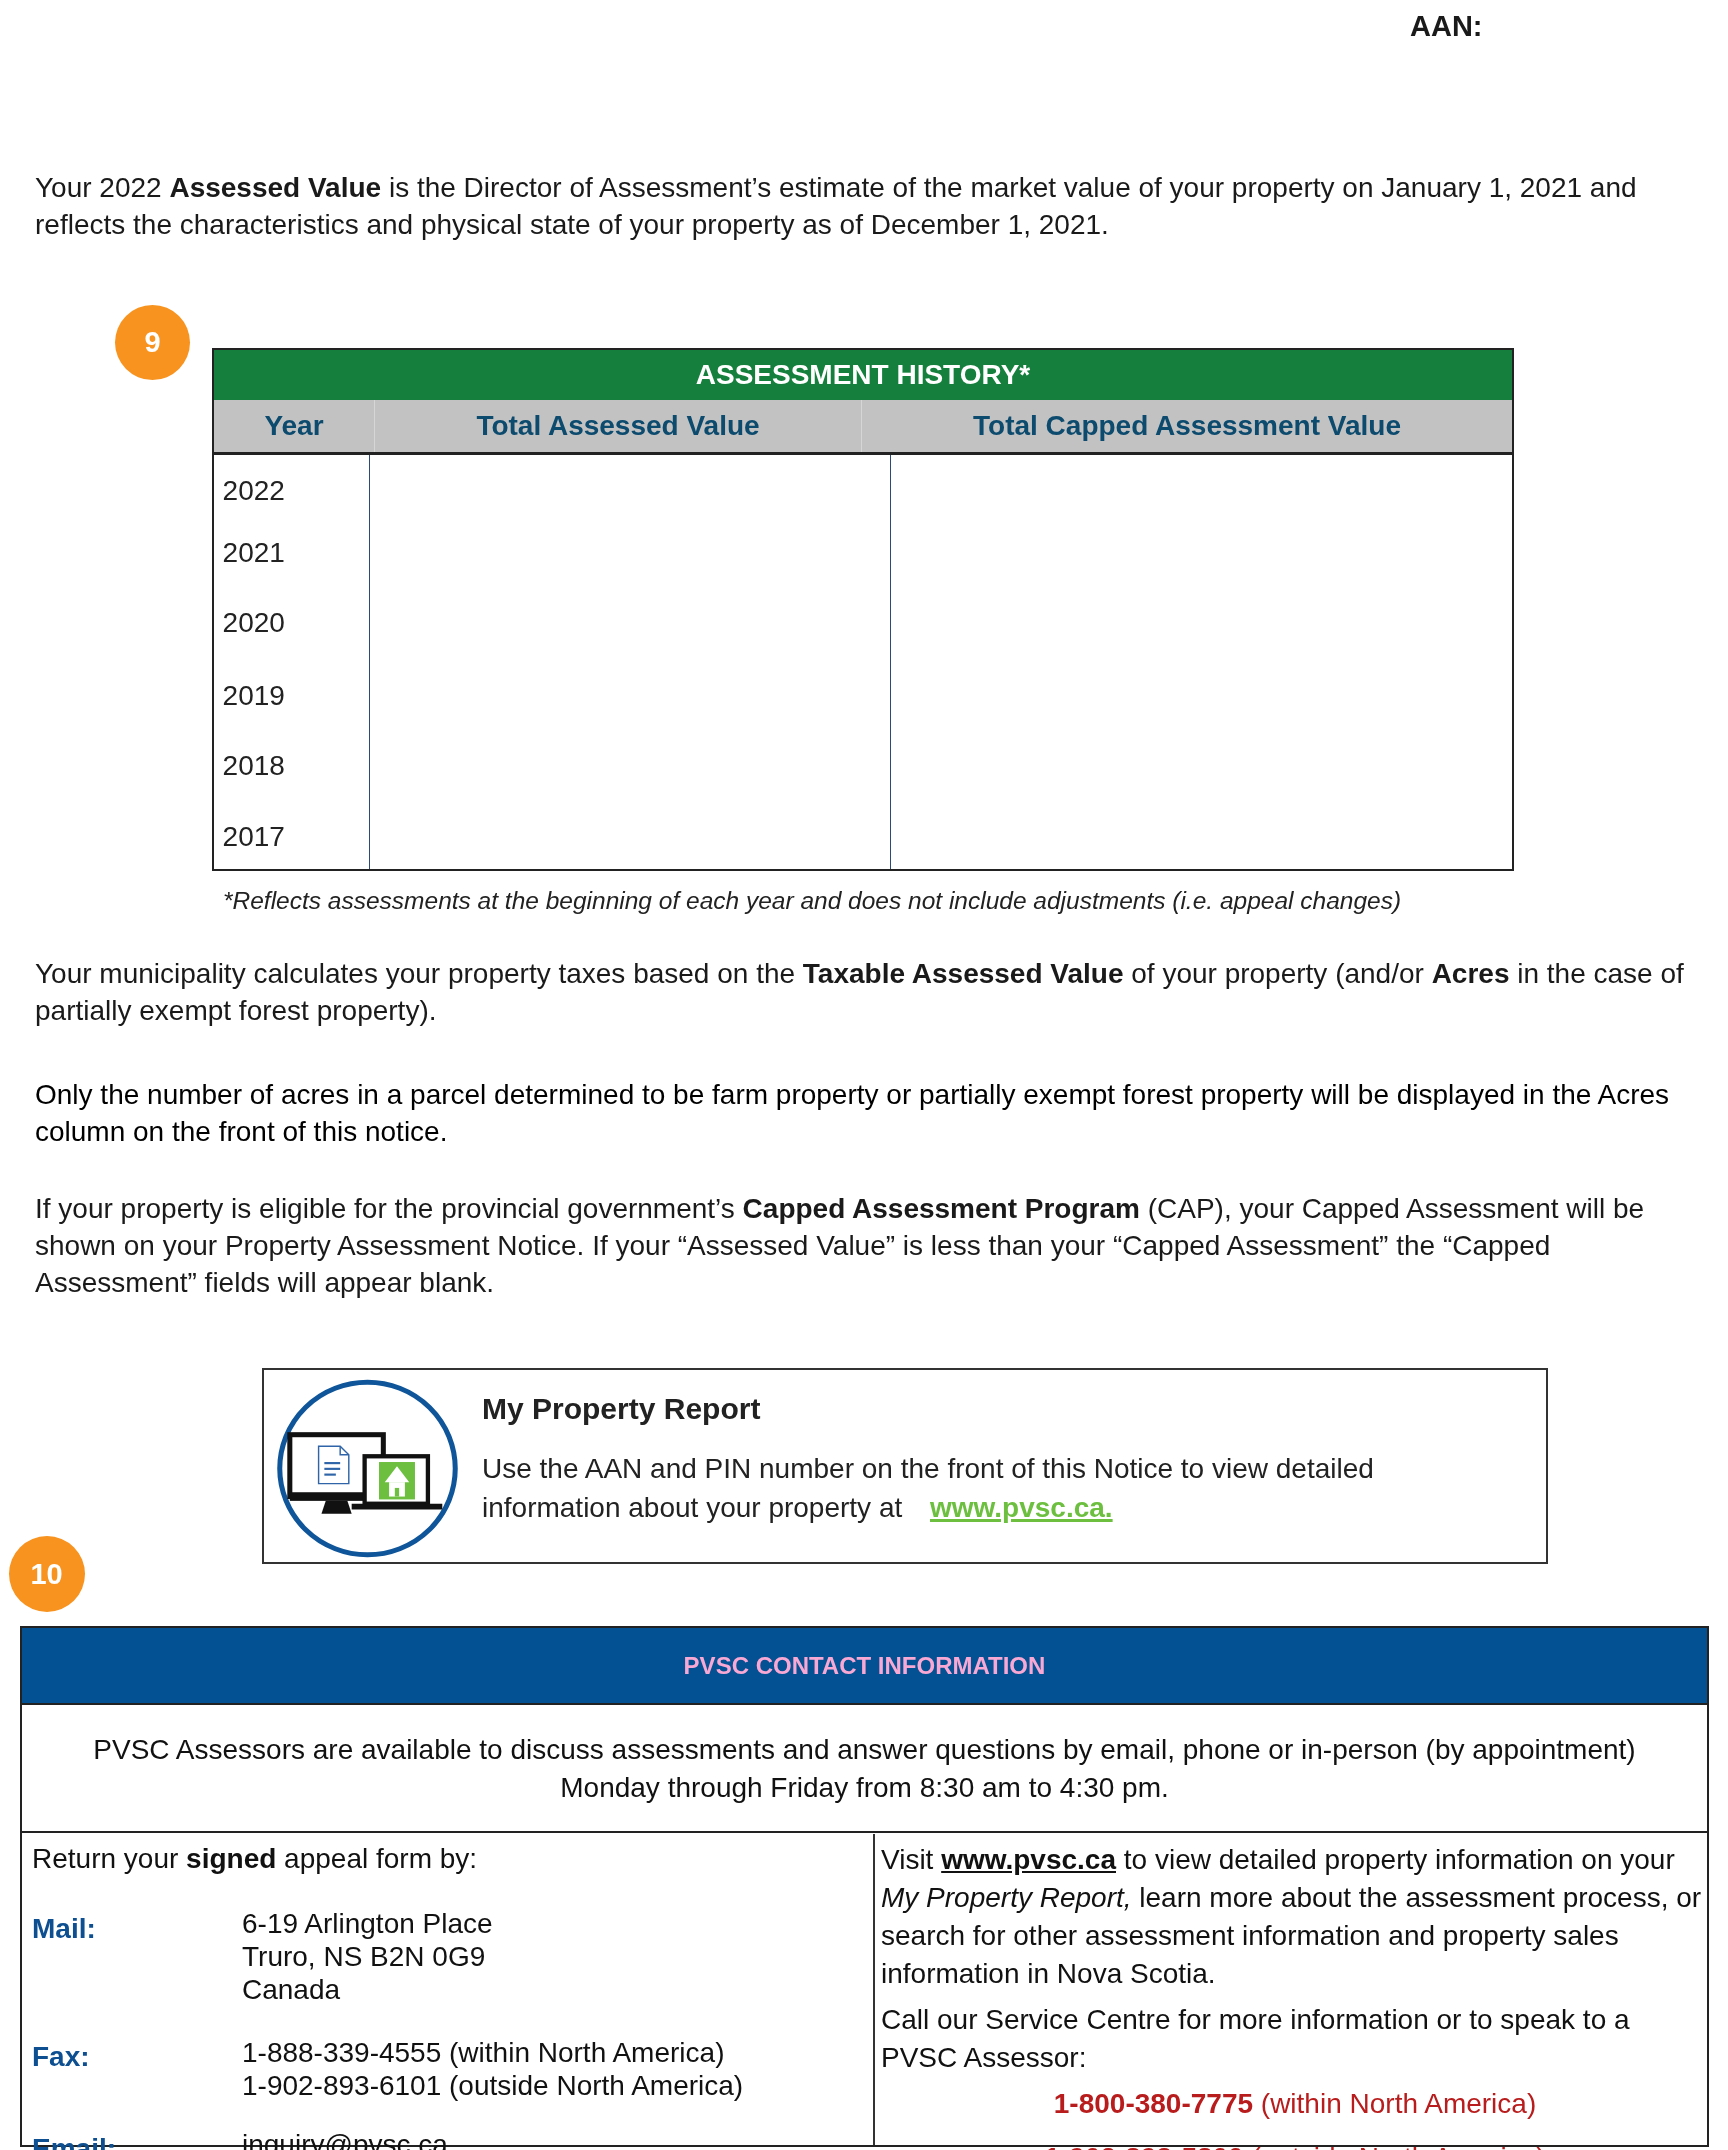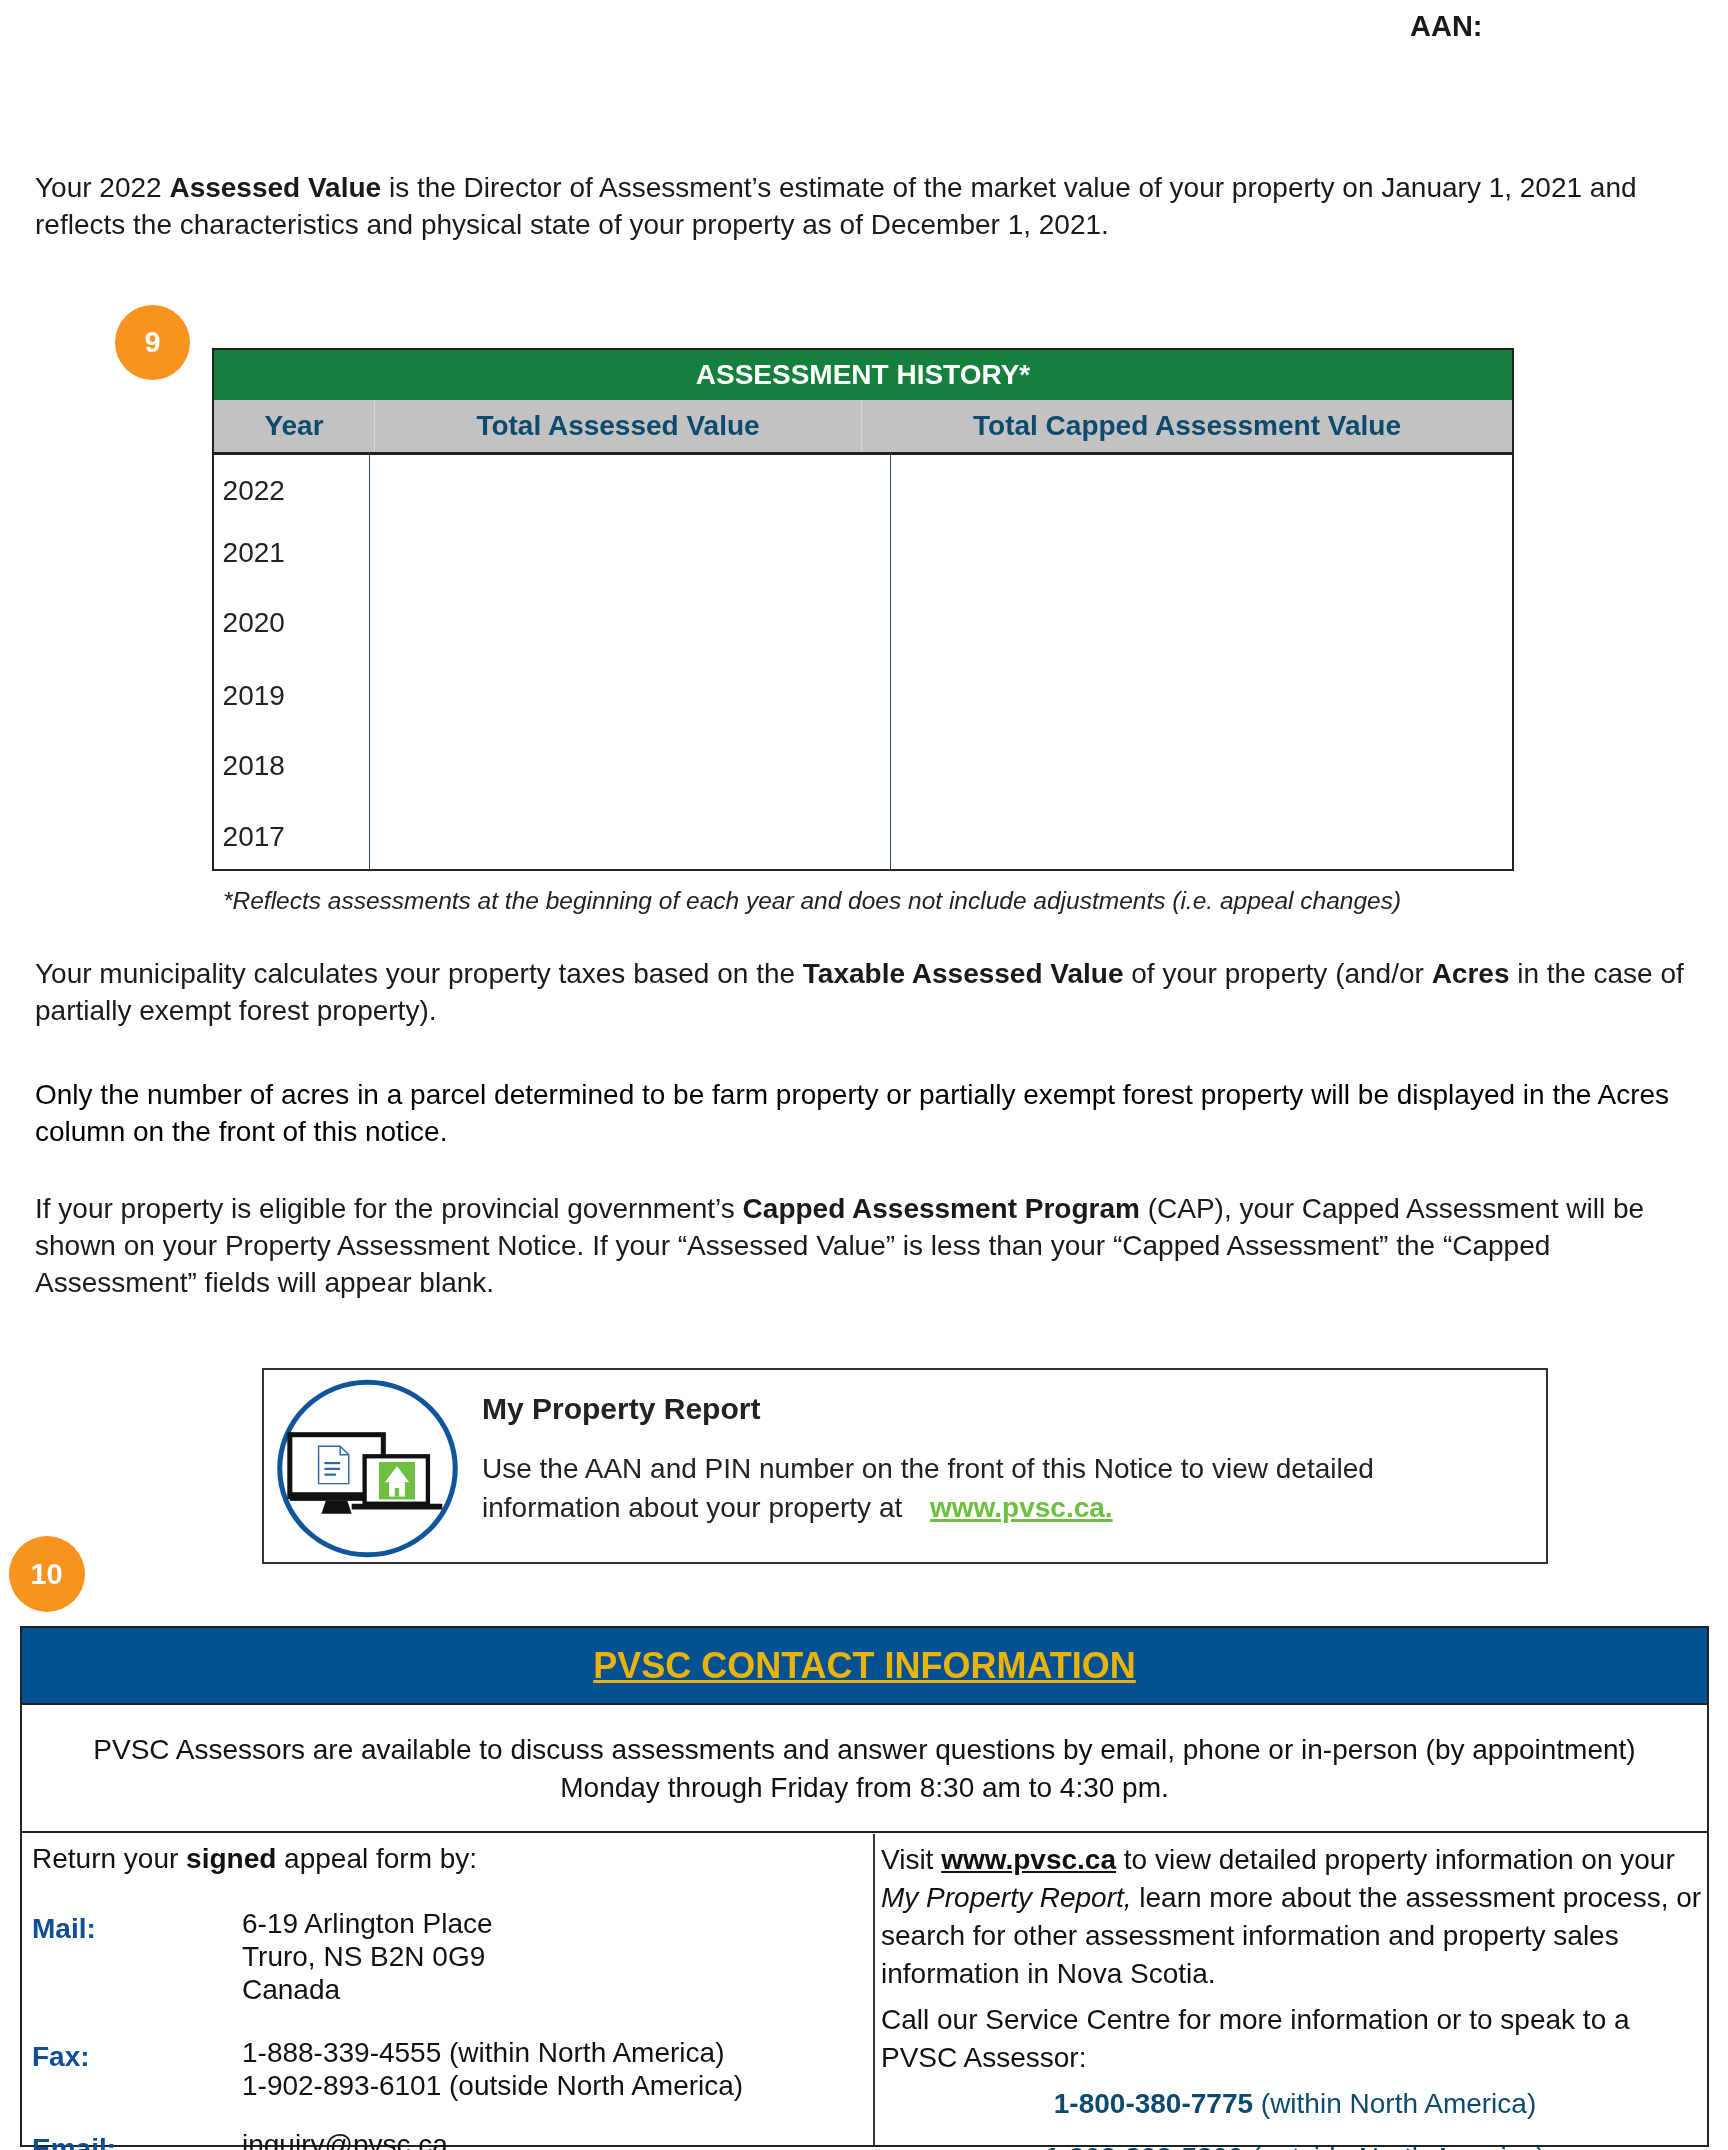--- a/index.html
+++ b/index.html
@@ -40,35 +40,35 @@
   .mpr { left: 262px; top: 1368px; width: 1286px; height: 196px; border: 2.2px solid #333;
          box-sizing: border-box; }
   .mpr-icon { position: absolute; left: 10px; top: 7.2px; width: 187px; height: 183px; }
   .mpr-title { position: absolute; left: 218px; top: 21.6px; font-size: 30px; font-weight: bold; color: #222; }
   .mpr-text { position: absolute; left: 218px; top: 79px; width: 936px; font-size: 28px; line-height: 39px; color: #222; }
   .green-link { color: #6cbf3f; font-weight: bold; text-decoration: underline; text-decoration-thickness: 2.9px; margin-left: 20px; }
 
   
   .contact { left: 20px; top: 1626px; width: 1689px; height: 521px; border: 2.9px solid #222; box-sizing: border-box; }
   .contact-head { position: absolute; left: 0; top: 0; right: 0; height: 75px; background: #035192;
-                  border-bottom: 2.9px solid #222; color: #eab308; font-weight: bold; font-size: 36px;
-                  display: flex; align-items: center; justify-content: center; text-decoration: underline; }
+                  border-bottom: 2.9px solid #222; color: #f9a8d4; font-weight: bold; font-size: 24px;
+                  display: flex; align-items: center; justify-content: center; }
   .contact-desc { position: absolute; left: 0; top: 78px; right: 0; height: 125px;
                   border-bottom: 2.9px solid #222; display: flex; flex-direction: column;
                   align-items: center; justify-content: center; font-size: 28px; line-height: 38px; color: #111; }
   .contact-left { position: absolute; left: 0; top: 206px; width: 851px; bottom: 0; }
   .contact-split { position: absolute; left: 851px; top: 206px; bottom: 0; width: 2.2px; background: #333; }
   .contact-right { position: absolute; left: 859px; top: 206px; right: 7.2px; bottom: 0; }
   .cl-intro { position: absolute; left: 10px; top: 8.6px; font-size: 28px; color: #111; }
   .cl-label { position: absolute; left: 10px; font-size: 28px; font-weight: bold; color: #0d4f91; }
   .cl-val { position: absolute; left: 220px; font-size: 28px; line-height: 33px; color: #111; }
   .cl-val .under { text-decoration: underline; }
   .cr-p { position: absolute; left: 0; width: 828px; font-size: 28px; line-height: 38px; color: #111; }
   .cr-p .blink { font-weight: bold; text-decoration: underline; }
-  .cr-phone { position: absolute; width: 828px; left: 0; text-align: center; font-size: 28px; color: #0c4a6e; }
+  .cr-phone { position: absolute; width: 828px; left: 0; text-align: center; font-size: 28px; color: #b91c1c; }
   .cr-phone b { font-weight: bold; }
 </style>
 </head>
 <body>
 
 <div class="abs aan">AAN:</div>
 
 <div class="abs para" style="top:169px;">
   <span>Your 2022 </span><b>Assessed Value</b><span> is the Director of Assessment’s estimate of the market value of your property on January 1, 2021 and reflects the characteristics and physical state of your property as of December 1, 2021.</span>
 </div>

